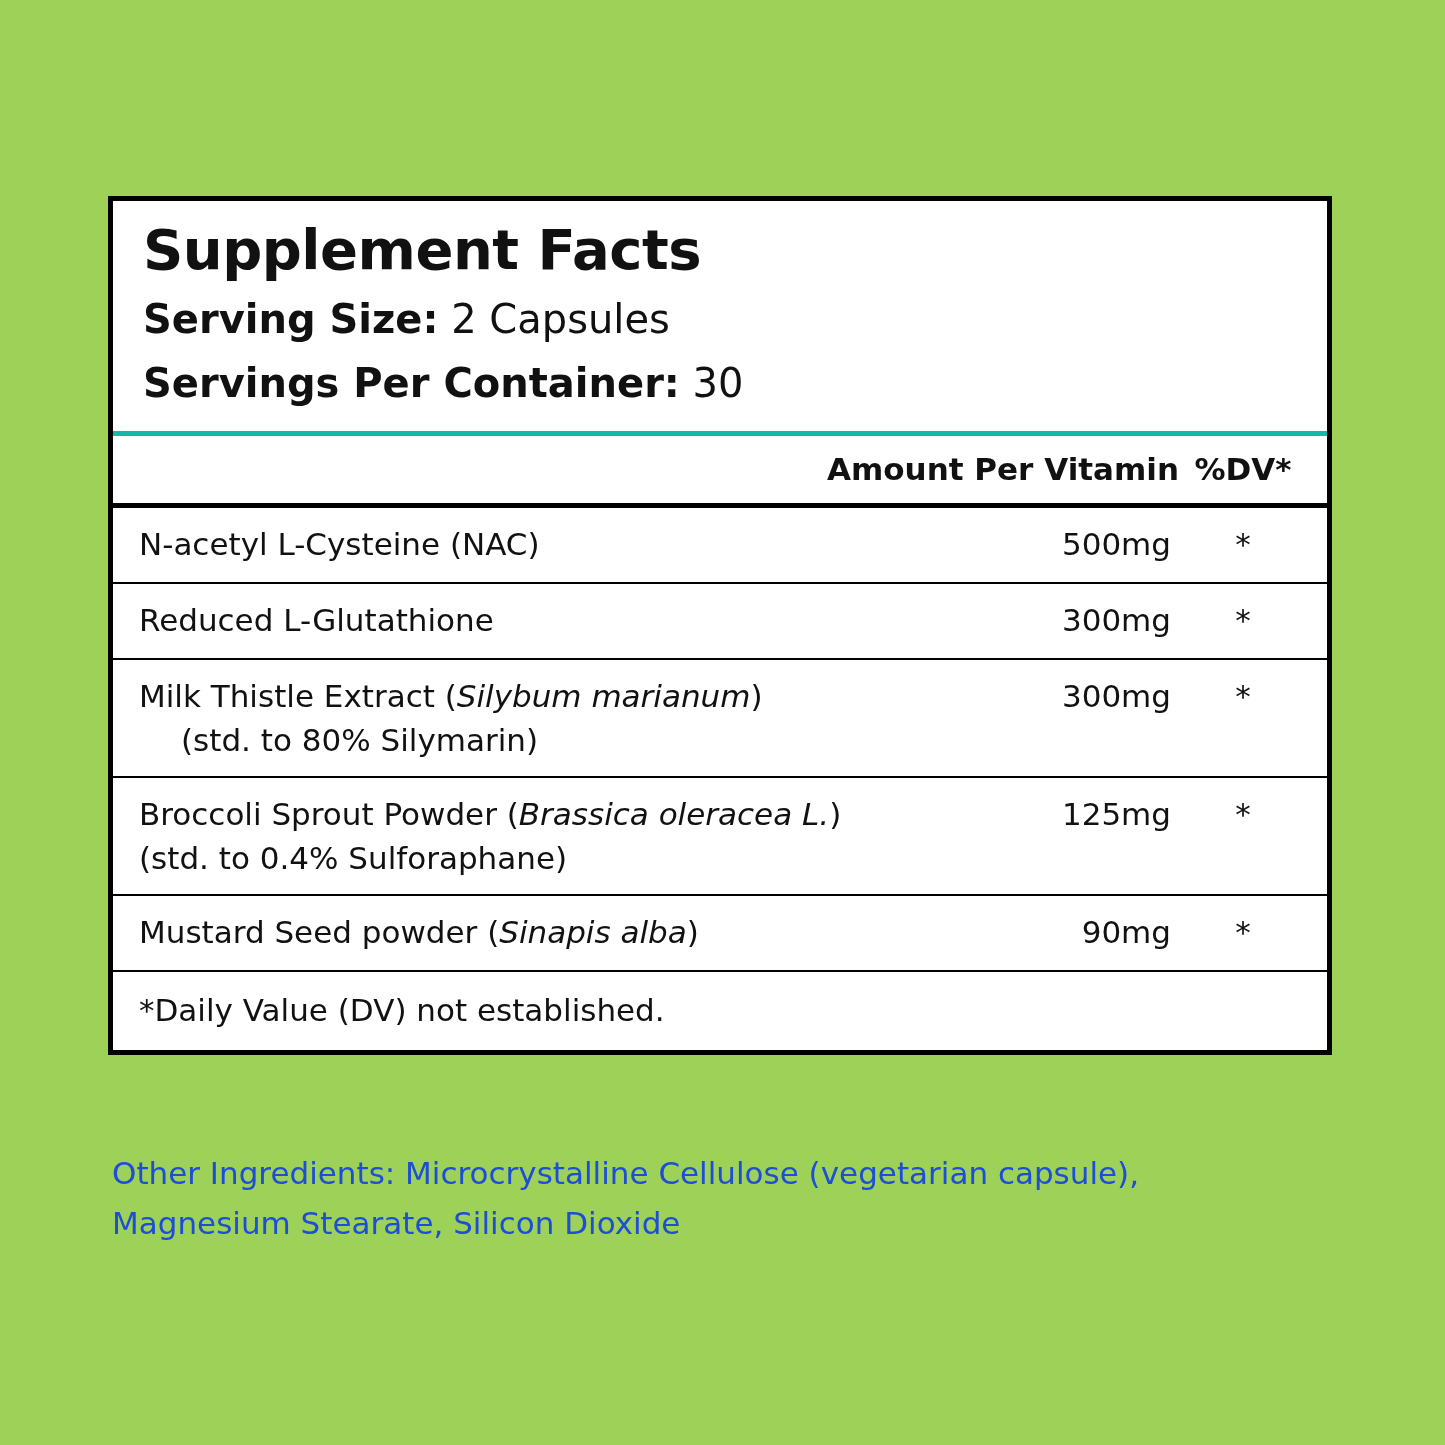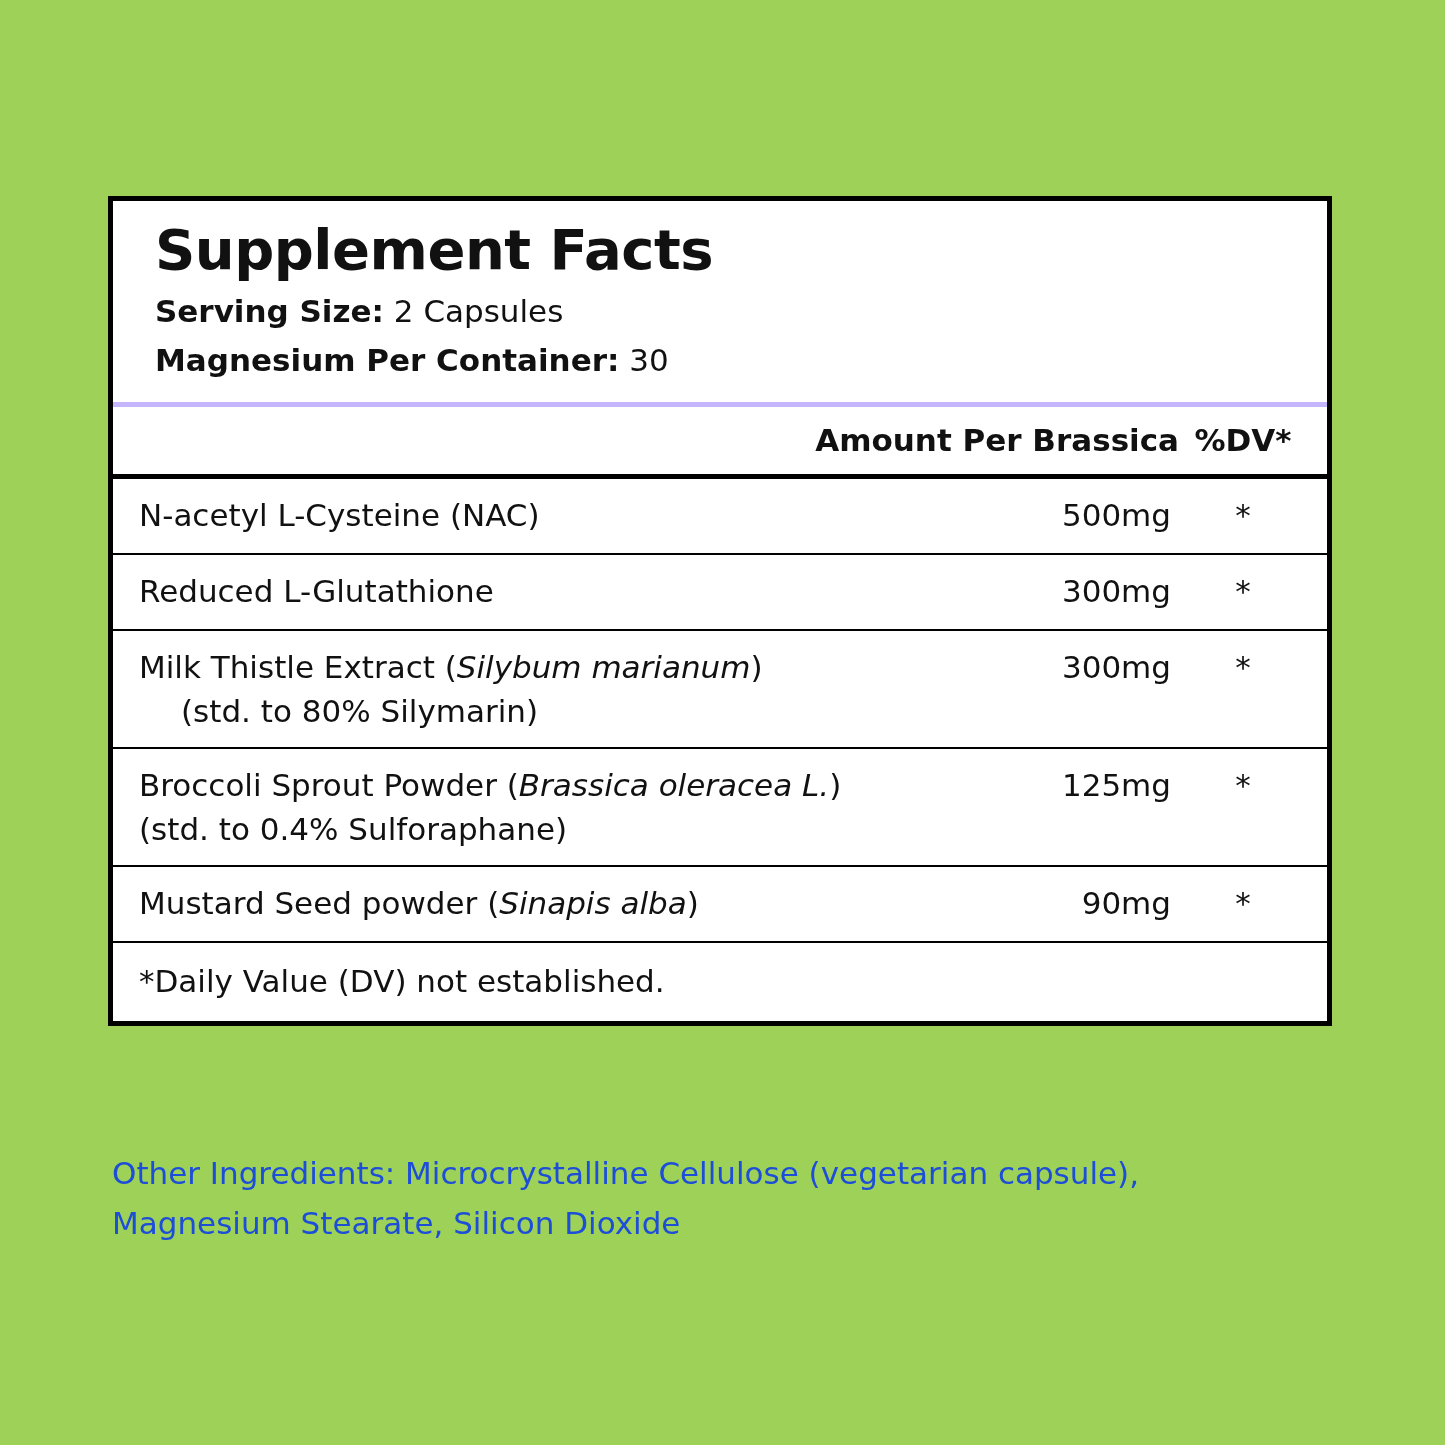--- a/index.html
+++ b/index.html
@@ -22,32 +22,32 @@
   .panel {
     position: absolute;
     left: 108px;
     top: 196px;
     width: 1224px;
     background: #ffffff;
     border: 5px solid #000000;
     box-sizing: border-box;
   }
   .header-block {
-    padding: 18px 26px 16px 42px;
-    border-bottom: 5px solid #c4b5fd;
+    padding: 18px 26px 16px 30px;
+    border-bottom: 5px solid #14b8a6;
   }
   .title {
     font-size: 56px;
     font-weight: bold;
     line-height: 1.1;
     letter-spacing: -0.5px;
     margin: 0 0 6px 0;
   }
   .serving-line {
-    font-size: 31px;
+    font-size: 40px;
     line-height: 1.6;
     font-weight: normal;
   }
   .serving-line b {
     font-weight: bold;
   }
   .amount-row {
     display: flex;
     align-items: center;
     justify-content: flex-end;
@@ -130,27 +130,27 @@
 
   <div class="panel">
 
     <div class="header-block">
       <div class="title">Supplement Facts</div>
       <div class="serving-line">
         <b>Serving Size:</b>
         <span>2 Capsules</span>
       </div>
       <div class="serving-line">
-        <b>Magnesium Per Container:</b>
+        <b>Servings Per Container:</b>
         <span>30</span>
       </div>
     </div>
 
     <div class="amount-row">
-      <div class="amount-label">Amount Per Brassica</div>
+      <div class="amount-label">Amount Per Vitamin</div>
       <div class="dv-label">%DV*</div>
     </div>
 
 
     <div class="row">
       <div class="name">
         <span>N-acetyl L-Cysteine (NAC)</span>
       </div>
       <div class="amount">500mg</div>
       <div class="dv">*</div>

